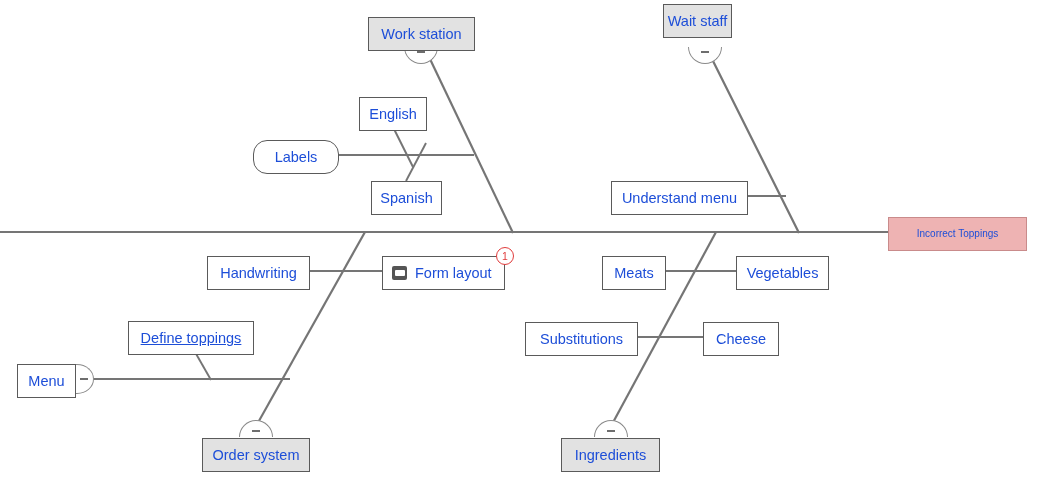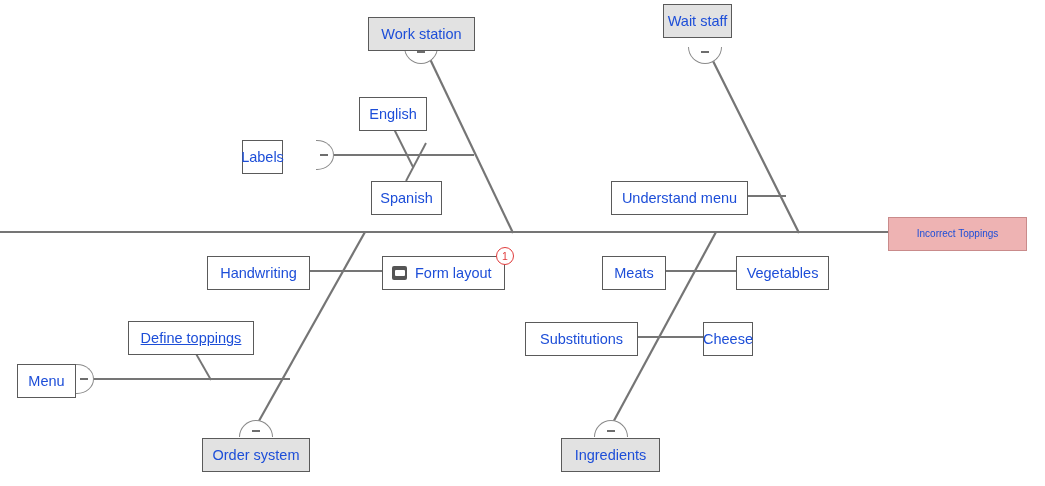--- a/index.html
+++ b/index.html
@@ -219,21 +219,21 @@
   </div>
   <div class="handle up" style="left:594px; top:420px;">
     <span class="arc"></span>
     <span class="minus"></span>
   </div>
 
   <div class="node effect" style="left:888px; top:217px; width:139px;">
     <span class="node-label">Incorrect Toppings</span>
   </div>
 
-  <div class="node" style="left:242px; top:140px; width:41px;">
+  <div class="node" style="left:253px; top:140px; width:86px;border-radius:14px;">
     <span class="node-label">Labels</span>
   </div>
   <div class="handle right" style="left:316px; top:140px;">
     <span class="arc"></span>
     <span class="minus"></span>
   </div>
 
   <div class="node" style="left:359px; top:97px; width:68px;align-items:center;">
     <span class="node-label">English</span>
   </div>
@@ -275,17 +275,17 @@
   </div>
 
   <div class="node" style="left:736px; top:256px; width:93px;">
     <span class="node-label">Vegetables</span>
   </div>
 
   <div class="node" style="left:525px; top:322px; width:113px;">
     <span class="node-label">Substitutions</span>
   </div>
 
-  <div class="node" style="left:703px; top:322px; width:50px;">
+  <div class="node" style="left:703px; top:322px; width:76px;">
     <span class="node-label">Cheese</span>
   </div>
 
 </div>
 
 </body></html>

